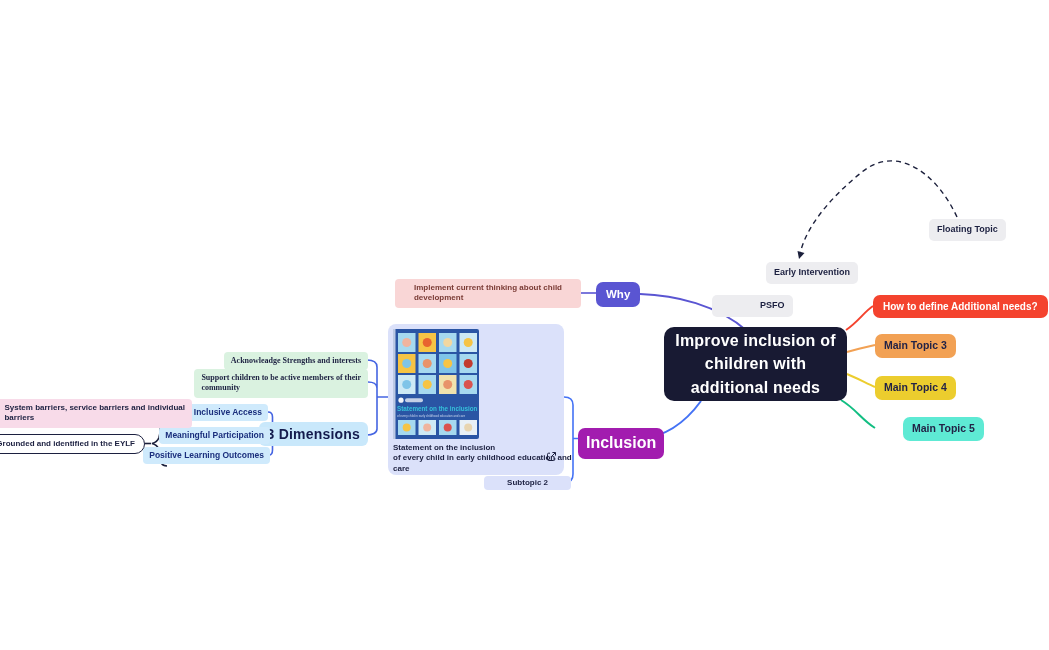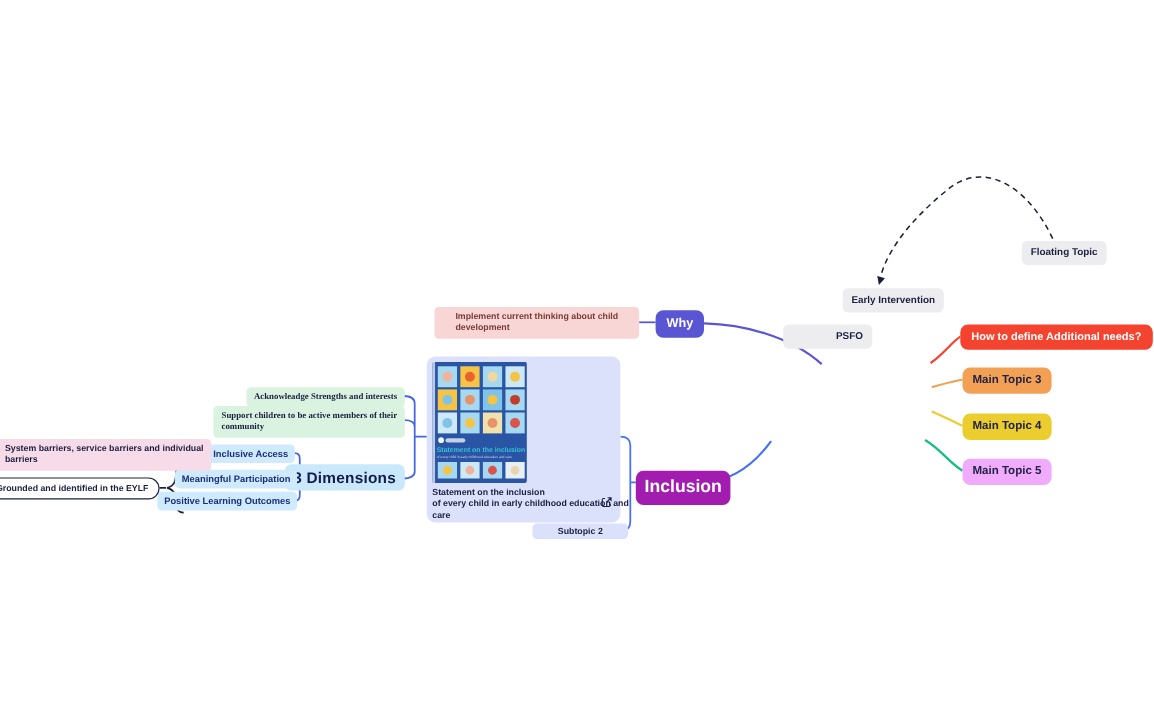--- a/index.html
+++ b/index.html
@@ -26,21 +26,21 @@
     padding:3px 8px;border-radius:6px;letter-spacing:.2px;}
   .eylf{background:#ffffff;border:1.5px solid #1c2040;color:#1c2040;font-size:8px;
     font-weight:700;padding:4px 9px;border-radius:10px;}
   .node{color:#fff;font-weight:700;border-radius:7px;}
   .why{background:#5a55d2;font-size:11.5px;padding:5px 10px;}
   .inclusion{background:#a21caf;font-size:16px;padding:5px 8px;}
   .chip{font-weight:700;border-radius:7px;padding:5px 9px;font-size:10.5px;color:#232346;}
   .chip-red{background:#f4432e;color:#ffffff;font-size:10px;padding:5px 10px;}
   .chip-orange{background:#f2a154;}
   .chip-yellow{background:#eccd2e;}
-  .chip-green{background:#f0abfc;}
+  .chip-green{background:#5eead4;margin-left:28px;}
   .central{
     left:664px;top:327px;width:183px;height:74px;background:#181a33;color:#fff;
     border-radius:10px;display:flex;align-items:center;justify-content:center;
     text-align:center;font-size:16px;font-weight:700;line-height:1.45;letter-spacing:.2px;
   }
   .card{left:388px;top:324px;width:176px;height:151px;background:#dbe1fa;border-radius:8px;text-decoration:underline;}
   .poster{position:absolute;left:5px;top:5px;}
   .card-title{position:absolute;left:5px;top:119px;font-size:8px;font-weight:700;
     color:#1c2040;line-height:1.3;text-align:left;}
   .linkicon{position:absolute;right:7px;top:127px;}
@@ -72,20 +72,23 @@
     <path d="M 846 330 C 858 322 864 312 873 306" stroke="#f4432e" stroke-width="2"></path>
     <path d="M 847 352 C 857 349 866 347 875 345" stroke="#f2a154" stroke-width="2"></path>
     <path d="M 847 374 C 857 378 866 383 875 387" stroke="#eccd2e" stroke-width="2"></path>
     <path d="M 841 400 C 856 409 861 419 875 428" stroke="#12be82" stroke-width="2"></path>
   </svg>
 
   <div class="lbl tag-gray" style="left:929px;top:219px;">Floating Topic</div>
   <div class="lbl tag-gray" style="left:766px;top:262px;">Early Intervention</div>
   <div class="lbl tag-gray" style="left:712px;top:295px;padding-left:48px;">PSFO</div>
 
+  <div class="lbl central preline">Improve inclusion of
+children with
+additional needs</div>
 
   <div class="lbl chip chip-red pre" style="left:873px;top:295px;">How to define Additional needs?</div>
   <div class="lbl chip chip-orange pre" style="left:875px;top:334px;">Main Topic 3</div>
   <div class="lbl chip chip-yellow pre" style="left:875px;top:376px;">Main Topic 4</div>
   <div class="lbl chip chip-green pre" style="left:875px;top:417px;">Main Topic 5</div>
 
   <div class="lbl node why pre" style="left:596px;top:282px;">Why</div>
   <div class="lbl note-pink pre" style="right:468px;top:279px;">Implement current thinking about child
 development</div>
 

